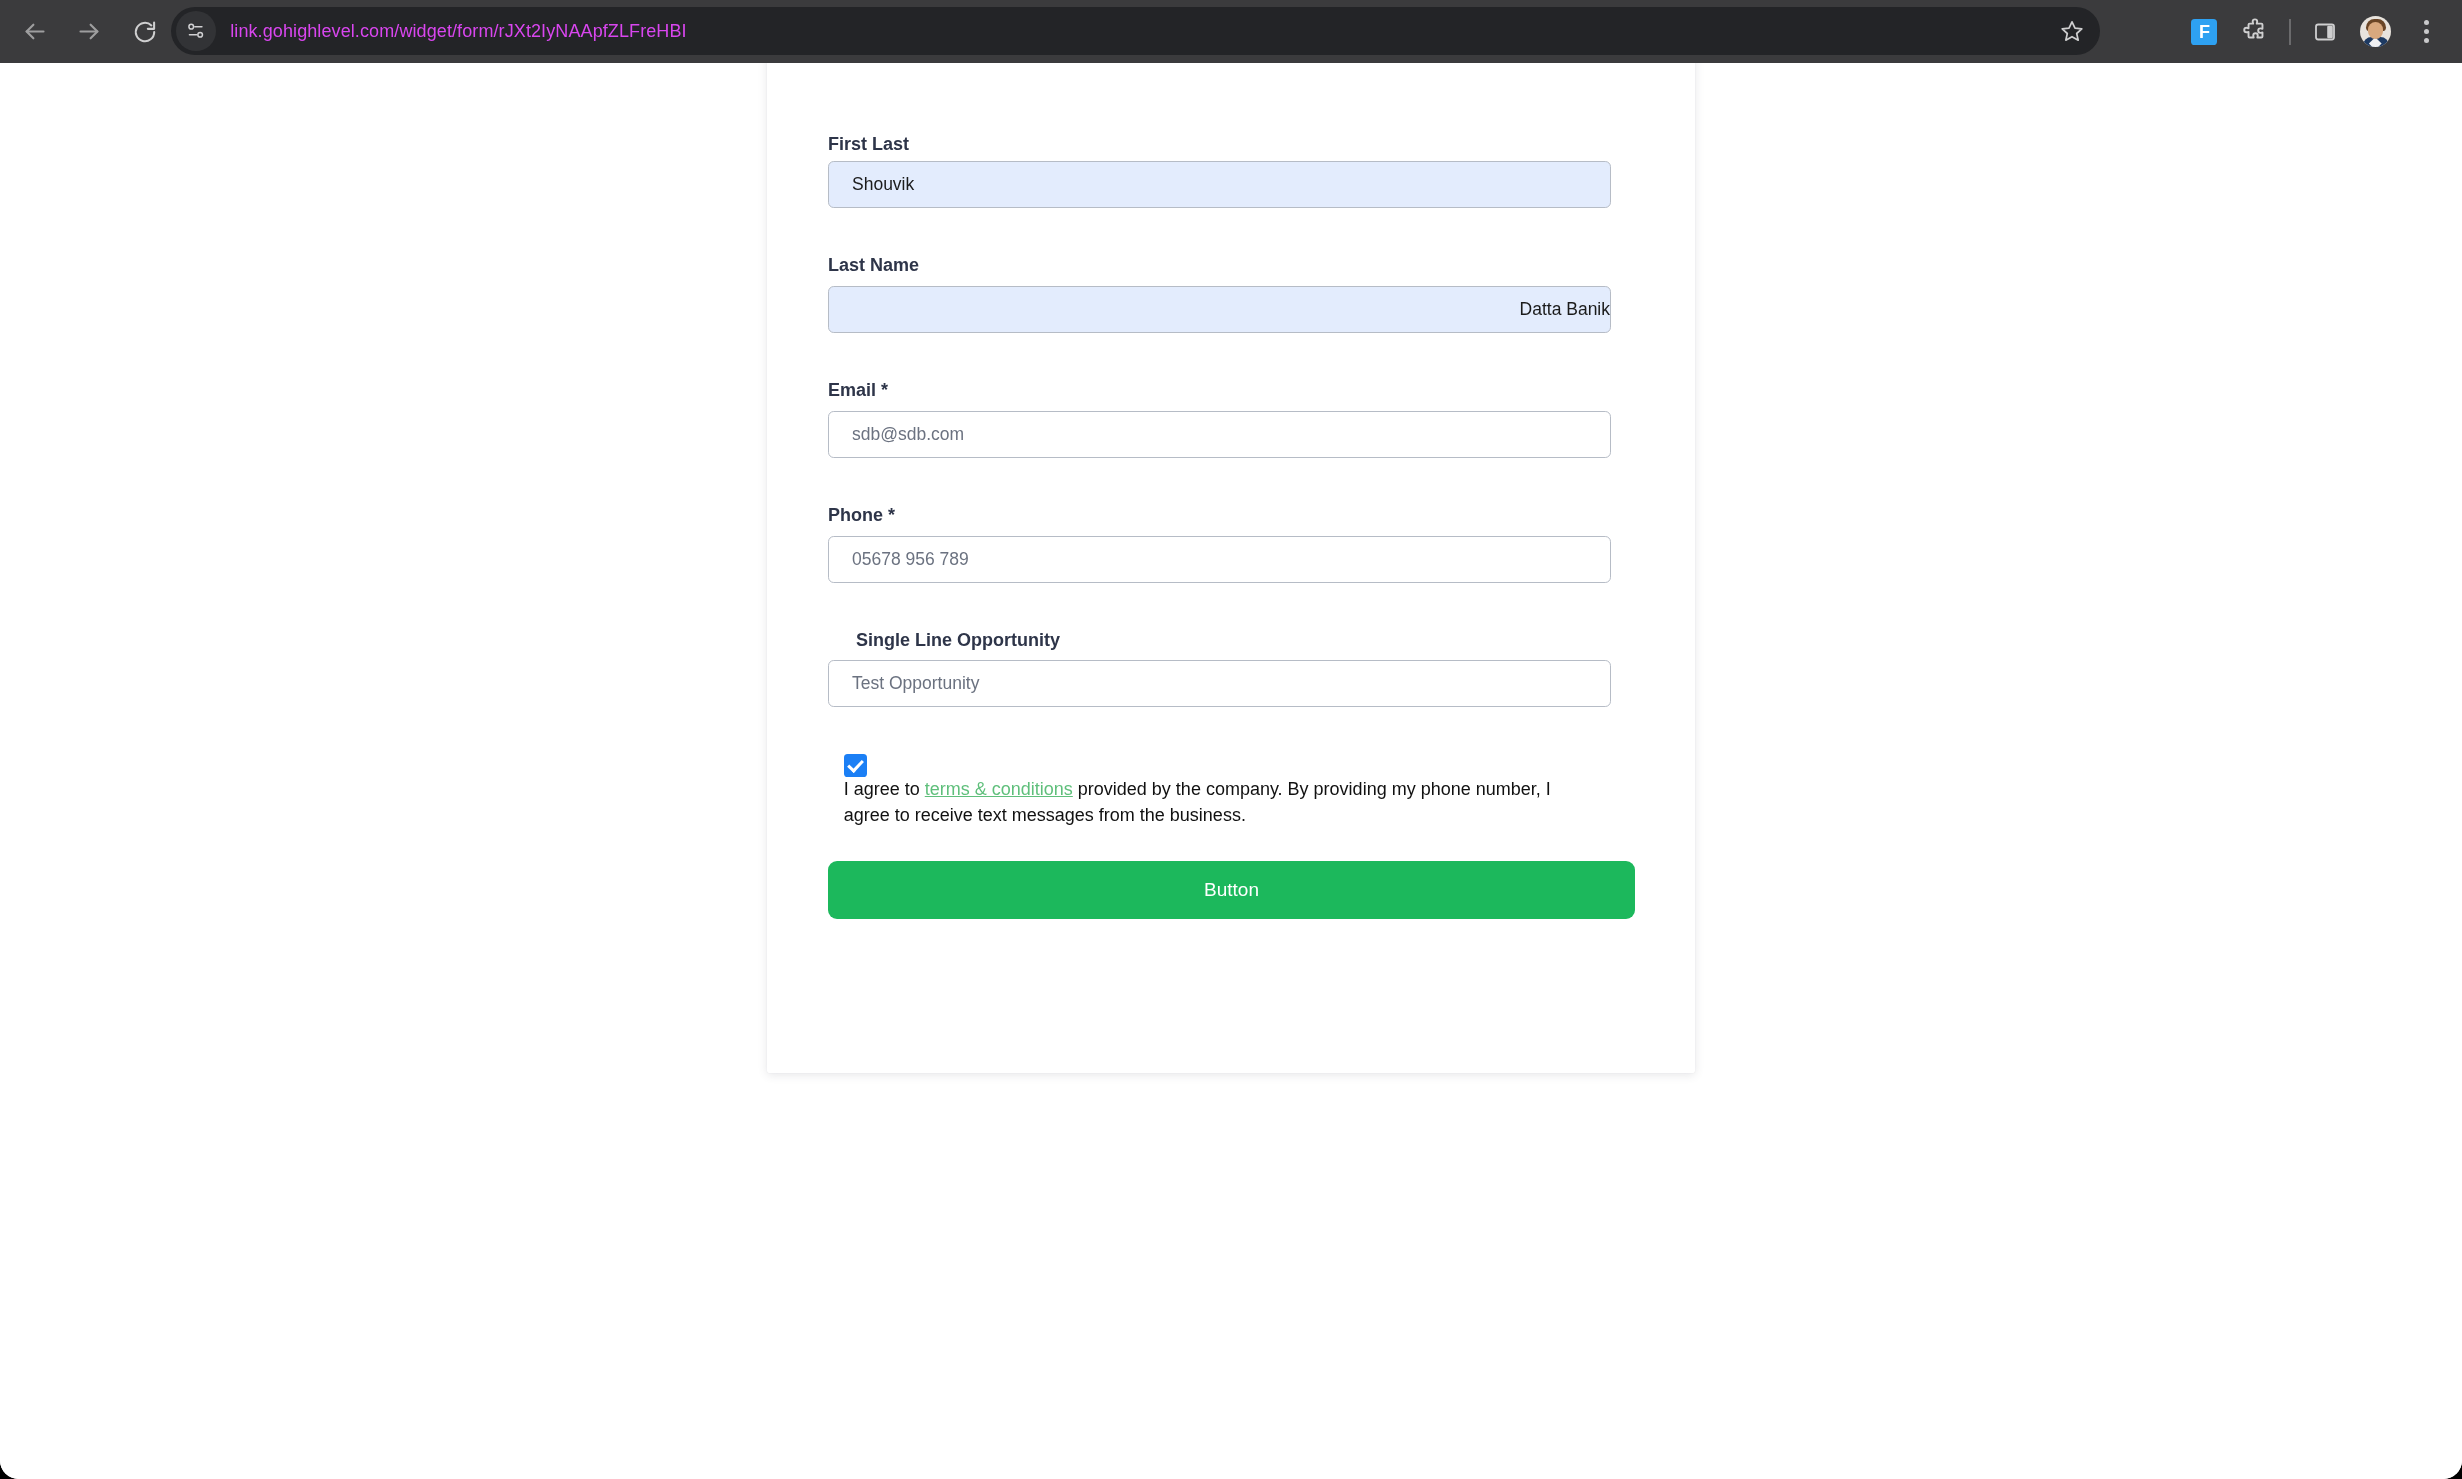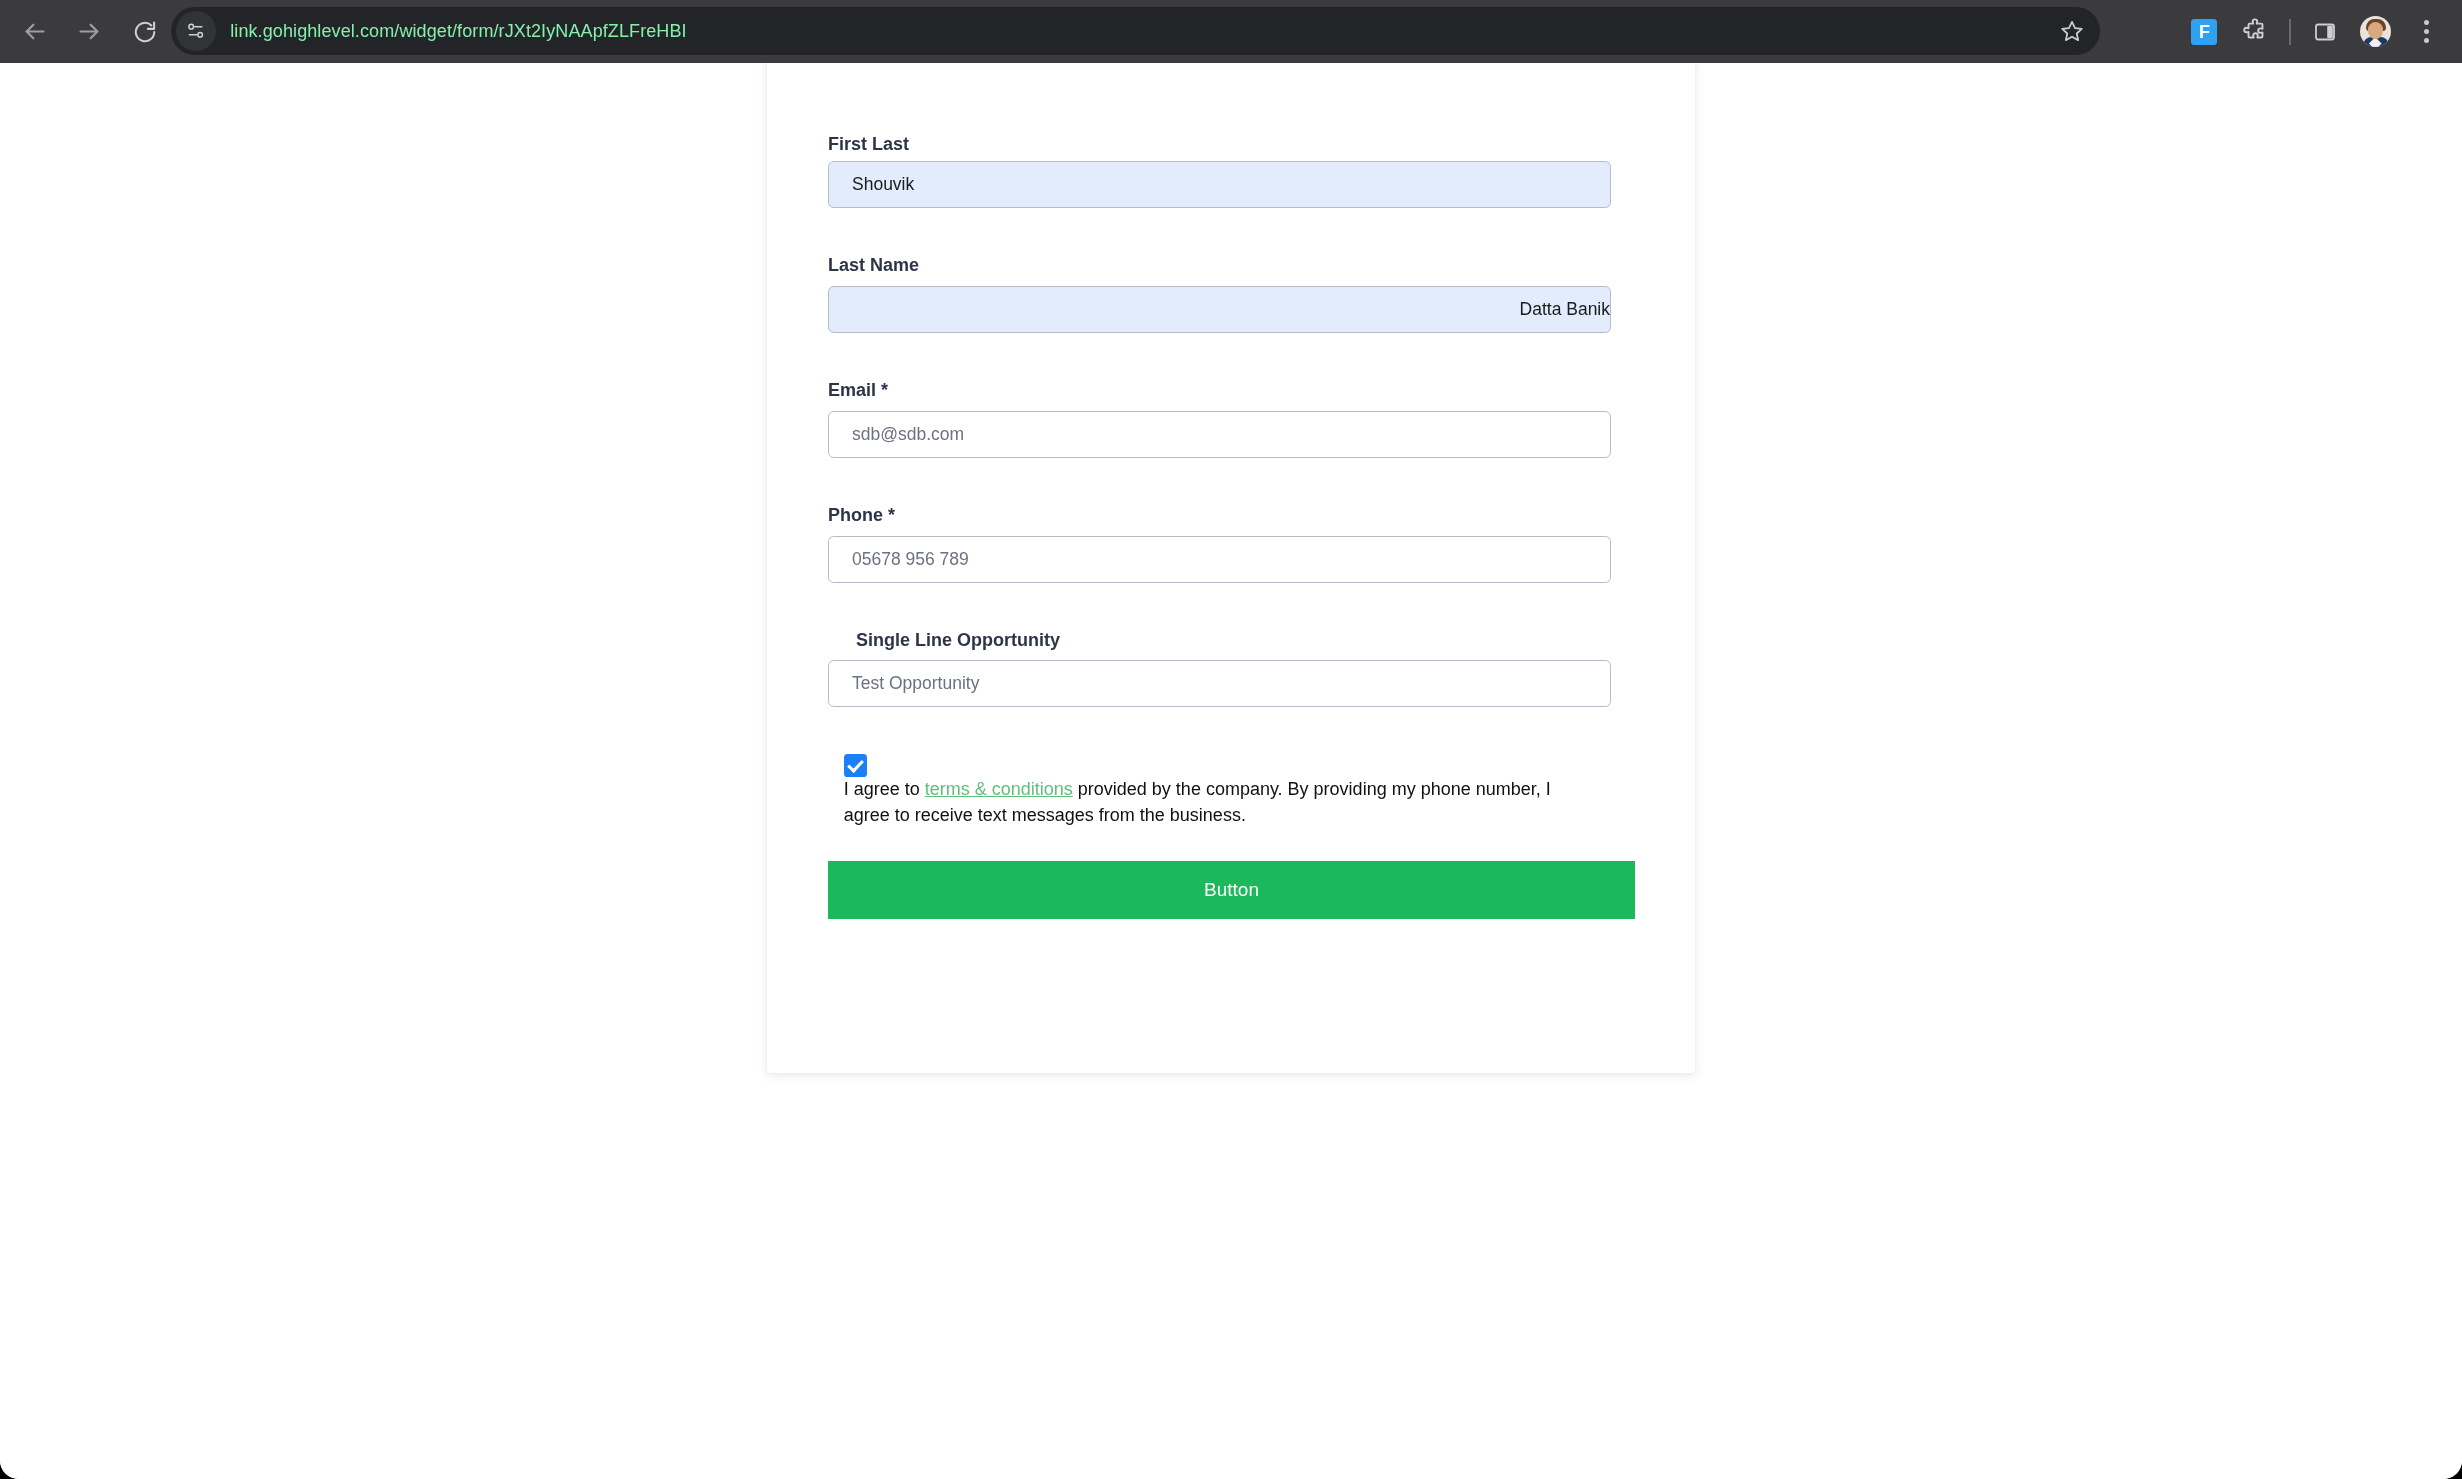--- a/index.html
+++ b/index.html
@@ -60,21 +60,21 @@
   #site-info-btn {
     width: 40px; height: 40px;
     margin-left: 5px;
     border-radius: 50%;
     background: #323336;
     display: flex; align-items: center; justify-content: center;
     flex: 0 0 auto;
   }
   #url-text {
     margin-left: 14.2px;
-    color: #86efac;
+    color: #d946ef;
     font-size: 18px;
     letter-spacing: 0.1px;
     white-space: nowrap;
     overflow: hidden;
     font-family: "Liberation Sans", sans-serif;
   }
 
   
   #bookmark-star {
     position: absolute;
@@ -251,21 +251,21 @@
   }
   #terms-link { color: #5fbf7b; }
 
   
   #submit-button {
     display: block;
     width: 807px;
     height: 58px;
     background: #1cb85c;
     border: none;
-    border-radius: 0;
+    border-radius: 9px;
     color: #ffffff;
     font-size: 19px;
     font-family: "Liberation Sans", sans-serif;
     cursor: pointer;
     text-align: center;
     line-height: 58px;
     padding: 0;
   }
 </style>
 </head>

